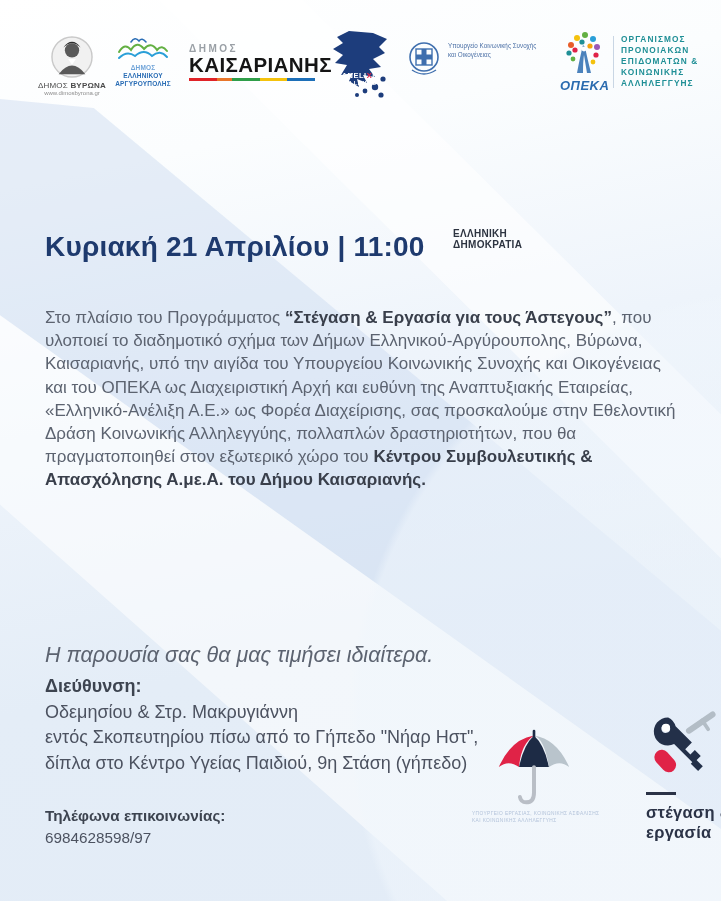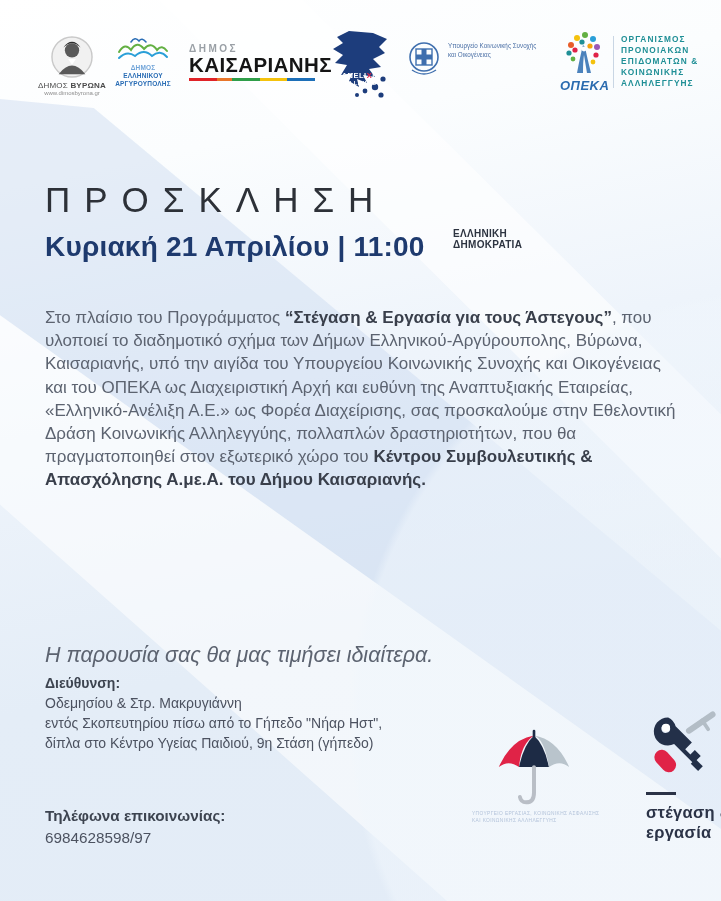--- a/index.html
+++ b/index.html
@@ -64,21 +64,21 @@
   }
   .body-text {
     position:absolute; left:45px; top:306px; width:632px;
     font-size:17px; line-height:1.365; color:#5c6370;
   }
   .body-text .seg-bold { font-weight:700; color:#393f4b; }
   .closing {
     position:absolute; left:45px; top:616px; width:600px;
     font-size:21.5px; font-style:italic; color:#5c6370;margin-top:27px;
   }
-  .address { position:absolute; left:45px; top:674px; width:460px; font-size:14px; color:#4c5260; line-height:1.42; }
+  .address { position:absolute; left:45px; top:674px; width:460px; font-size:18px; color:#4c5260; line-height:1.42; }
   .address .label { font-weight:700; color:#3d4450; }
   .entrance { position:absolute; left:45px; top:763px; font-size:15.3px; color:#4c5260; }
   .phones { position:absolute; left:45px; top:805px; font-size:15.3px; color:#4c5260; line-height:1.45; }
   .phones .label { font-weight:700; color:#3d4450; }
 
   
   .homeless { position:absolute; left:464px; top:706px; width:156px; height:136px; }
   .homeless .umb { position:absolute; left:26px; top:20px; }
   .homeless .t { position:absolute; left:8px; top:64px; font-size:17px; font-weight:700; color:#97999e; line-height:1.1; letter-spacing:.2px; }
   .homeless .cap { position:absolute; left:8px; top:104px; font-size:4.8px; color:#b3c3da; letter-spacing:.4px; line-height:1.5; }
@@ -182,21 +182,20 @@
     <div class="div"></div>
     <div class="lines">
       <div>ΟΡΓΑΝΙΣΜΟΣ</div>
       <div>ΠΡΟΝΟΙΑΚΩΝ</div>
       <div>ΕΠΙΔΟΜΑΤΩΝ &amp;</div>
       <div>ΚΟΙΝΩΝΙΚΗΣ</div>
       <div>ΑΛΛΗΛΕΓΓΥΗΣ</div>
     </div>
   </div>
 
-  <div class="title">ΠΡΟΣΚΛΗΣΗ</div>
   <div class="datetime">Κυριακή 21 Απριλίου | 11:00</div>
 
   <div class="body-text"><span>Στο πλαίσιο του Προγράμματος </span><span class="seg-bold">“Στέγαση &amp; Εργασία για τους Άστεγους”</span><span>, που υλοποιεί το διαδημοτικό σχήμα των Δήμων Ελληνικού-Αργύρουπολης, Βύρωνα, Καισαριανής, υπό την αιγίδα του Υπουργείου Κοινωνικής Συνοχής και Οικογένειας και του ΟΠΕΚΑ ως Διαχειριστική Αρχή και ευθύνη της Αναπτυξιακής Εταιρείας, «Ελληνικό-Ανέλιξη Α.Ε.» ως Φορέα Διαχείρισης, σας προσκαλούμε στην Εθελοντική Δράση Κοινωνικής Αλληλεγγύης, πολλαπλών δραστηριοτήτων, που θα πραγματοποιηθεί στον εξωτερικό χώρο του </span><span class="seg-bold">Κέντρου Συμβουλευτικής &amp; Απασχόλησης Α.με.Α. του Δήμου Καισαριανής.</span></div>
 
   <div class="closing">Η παρουσία σας θα μας τιμήσει ιδιαίτερα.</div>
 
   <div class="address">
     <div class="label">Διεύθυνση:</div>
     <div>Οδεμησίου &amp; Στρ. Μακρυγιάννη</div>
     <div>εντός Σκοπευτηρίου πίσω από το Γήπεδο "Νήαρ Ηστ",</div>

